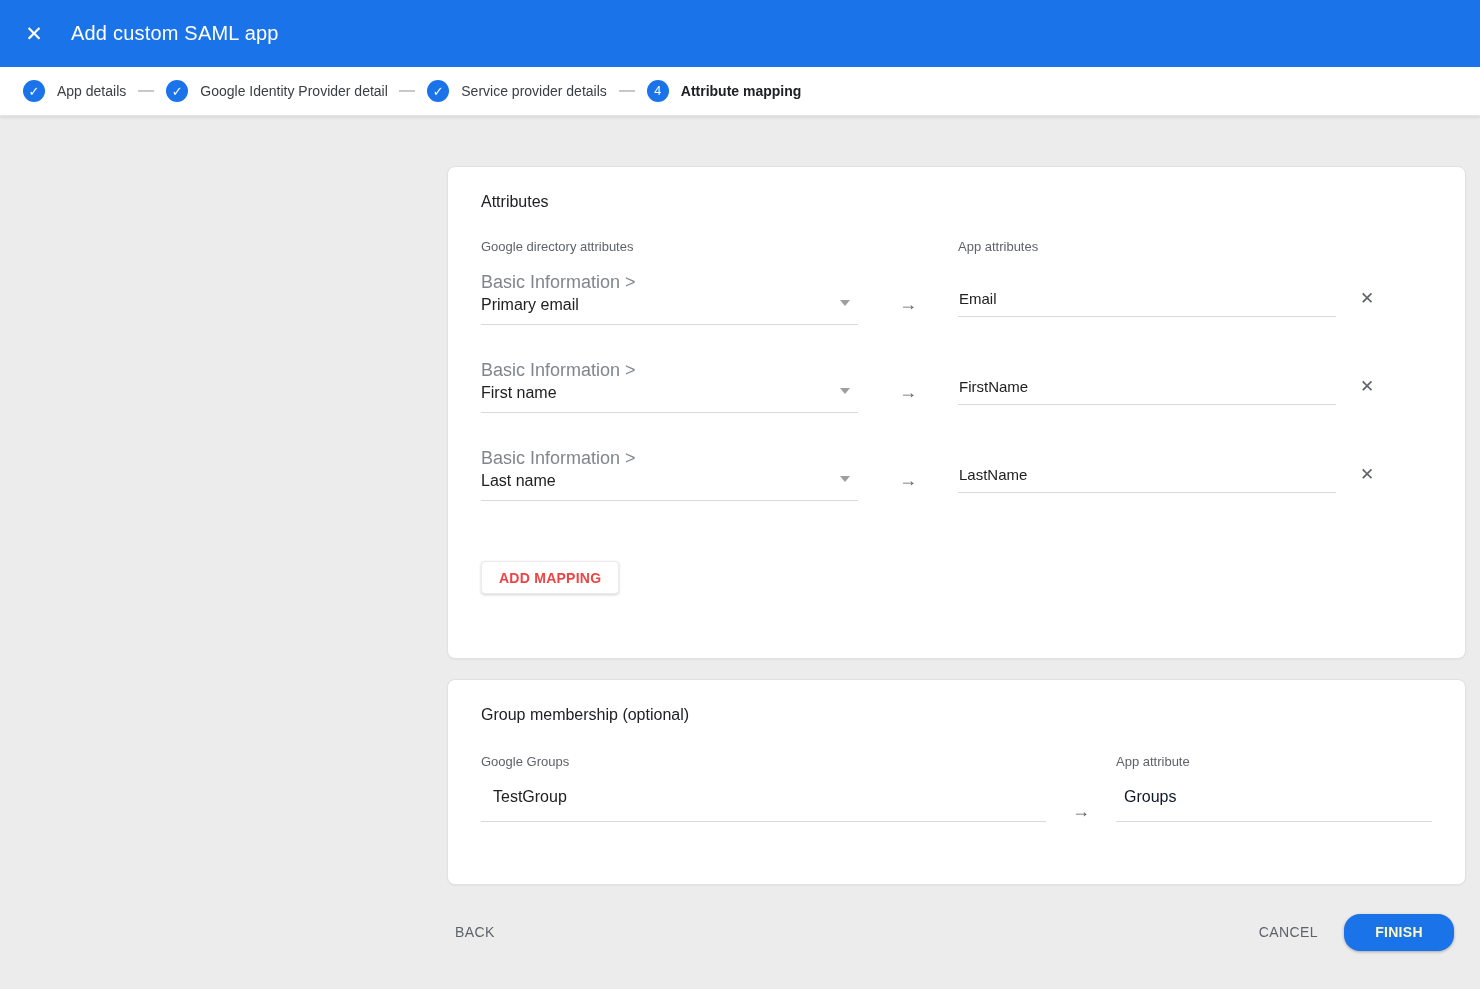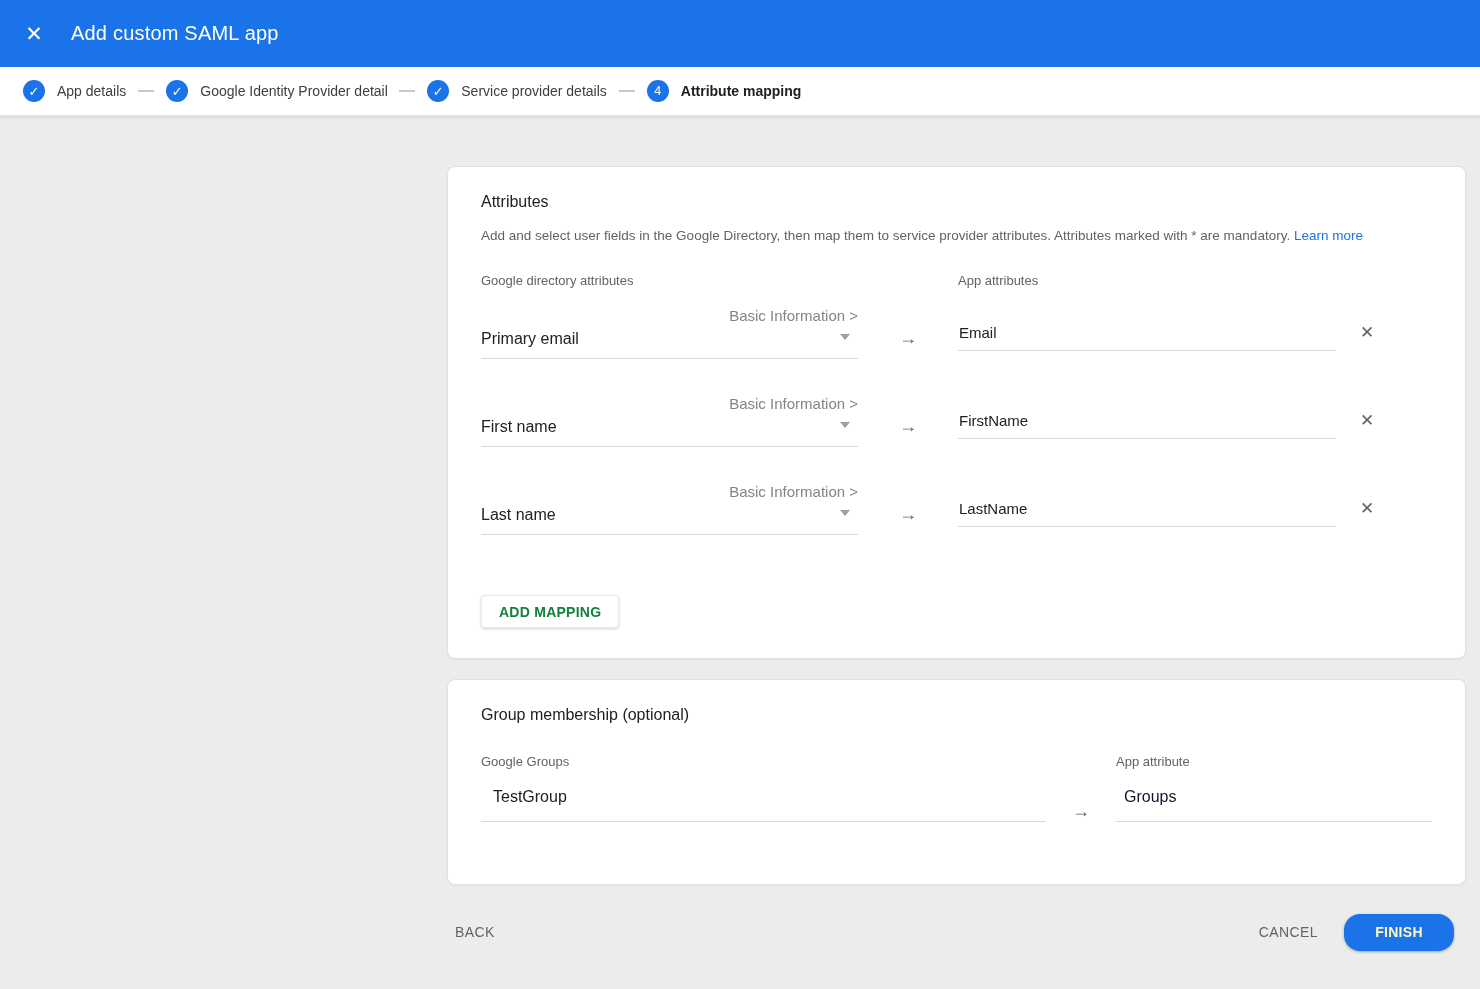--- a/index.html
+++ b/index.html
@@ -57,21 +57,21 @@
   .card-desc { margin-top:16px; font-size:13.5px; color:#5f6368; line-height:18px; }
   .learn-more { color:#1a73e8; text-decoration:none; cursor:pointer; }
   .cols { display:flex; margin-top:28px; font-size:13px; font-weight:500; color:#5f6368; }
   .col-left { width:477px; }
   .cols2 { display:flex; margin-top:30px; font-size:13px; font-weight:500; color:#5f6368; }
   .col2-left { width:635px; }
   
   .map-row { display:flex; align-items:flex-start; margin-top:21px; }
   .map-row + .map-row { margin-top:38px; }
   .sel-field { width:377px; cursor:pointer; }
-  .sel-caption { font-size:15px; color:#80868b; line-height:14px;text-align:right; }
+  .sel-caption { font-size:18px; color:#80868b; line-height:14px; }
   .sel-row {
     display:flex; align-items:center; justify-content:space-between;
     padding:7px 8px 10px 0; border-bottom:1px solid #d9d9d9;
   }
   .sel-value { font-size:16px; color:#212121; line-height:18px; }
   .triangle {
     width:0; height:0; margin-top:-4px;
     border-left:5px solid transparent; border-right:5px solid transparent;
     border-top:6px solid #9e9e9e;
   }
@@ -84,21 +84,21 @@
     font-size:15px; color:#212121; line-height:19px;
     border-bottom:1px solid #d9d9d9; cursor:text;
   }
   .remove-btn {
     border:none; background:transparent; color:#5f6368;
     font-size:17px; line-height:17px; margin:15px 0 0 24px;
     cursor:pointer; font-weight:300;
   }
   .add-mapping {
     margin-top:60px; height:33px; padding:0 17px;
-    background:#fff; color:#15803d; font-weight:bold; font-size:14px;
+    background:#fff; color:#ef4444; font-weight:bold; font-size:14px;
     letter-spacing:.25px; border:1px solid #ececec; border-radius:4px;
     box-shadow:0 1px 3px rgba(0,0,0,.18); cursor:pointer;
     font-family:"Liberation Sans", sans-serif;
   }
   
   .group-row { display:flex; align-items:flex-end; margin-top:12px; }
   .g-input {
     width:565px; font-size:16px; color:#212121; line-height:20px;
     padding:6px 0 14px 12px; border-bottom:1px solid #d9d9d9; cursor:text;
   }
@@ -165,24 +165,20 @@
         <span class="step-num">4</span>
       </span>
     <span class="step-label">Attribute mapping</span>
   </div>
 </nav>
 
 <main class="content">
 
   <section class="card card1">
     <h2 class="card-title">Attributes</h2>
-    <p class="card-desc">
-      <span>Add and select user fields in the Google Directory, then map them to service provider attributes. Attributes marked with * are mandatory.</span>
-      <a class="learn-more">Learn more</a>
-    </p>
     <div class="cols">
       <div class="col-left">Google directory attributes</div>
       <div class="col-right">App attributes</div>
     </div>
 
     <div class="map-row">
       <div class="sel-field">
         <div class="sel-caption">Basic Information &gt;</div>
         <div class="sel-row">
           <span class="sel-value">Primary email</span>

